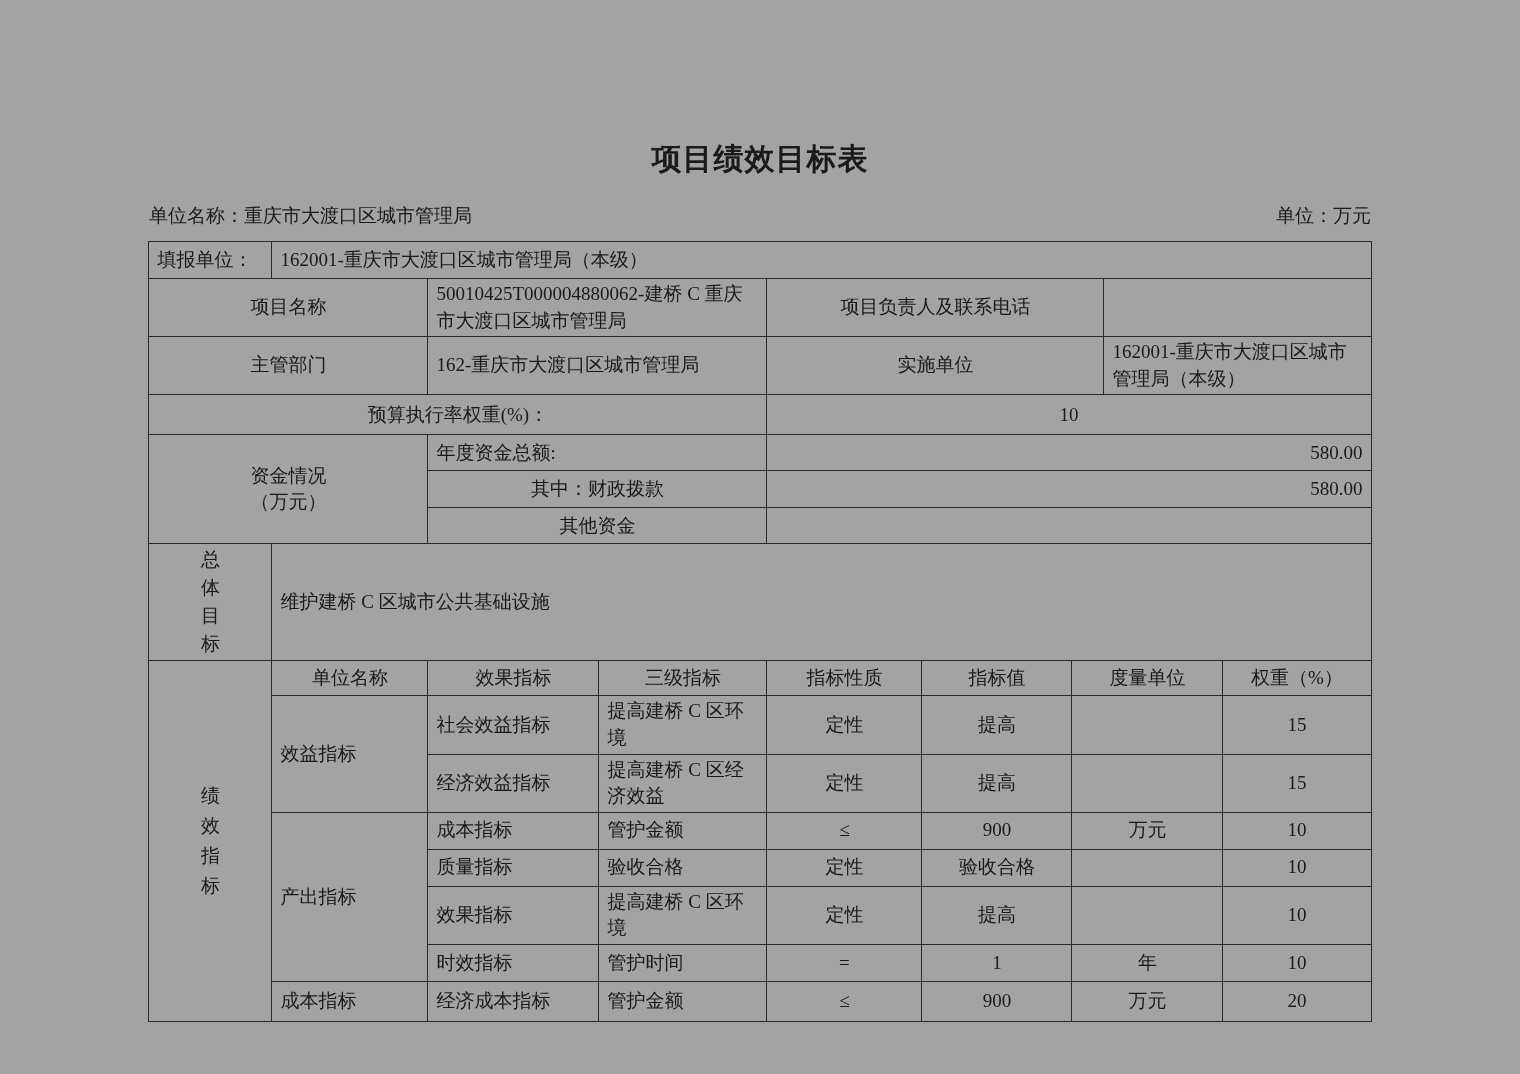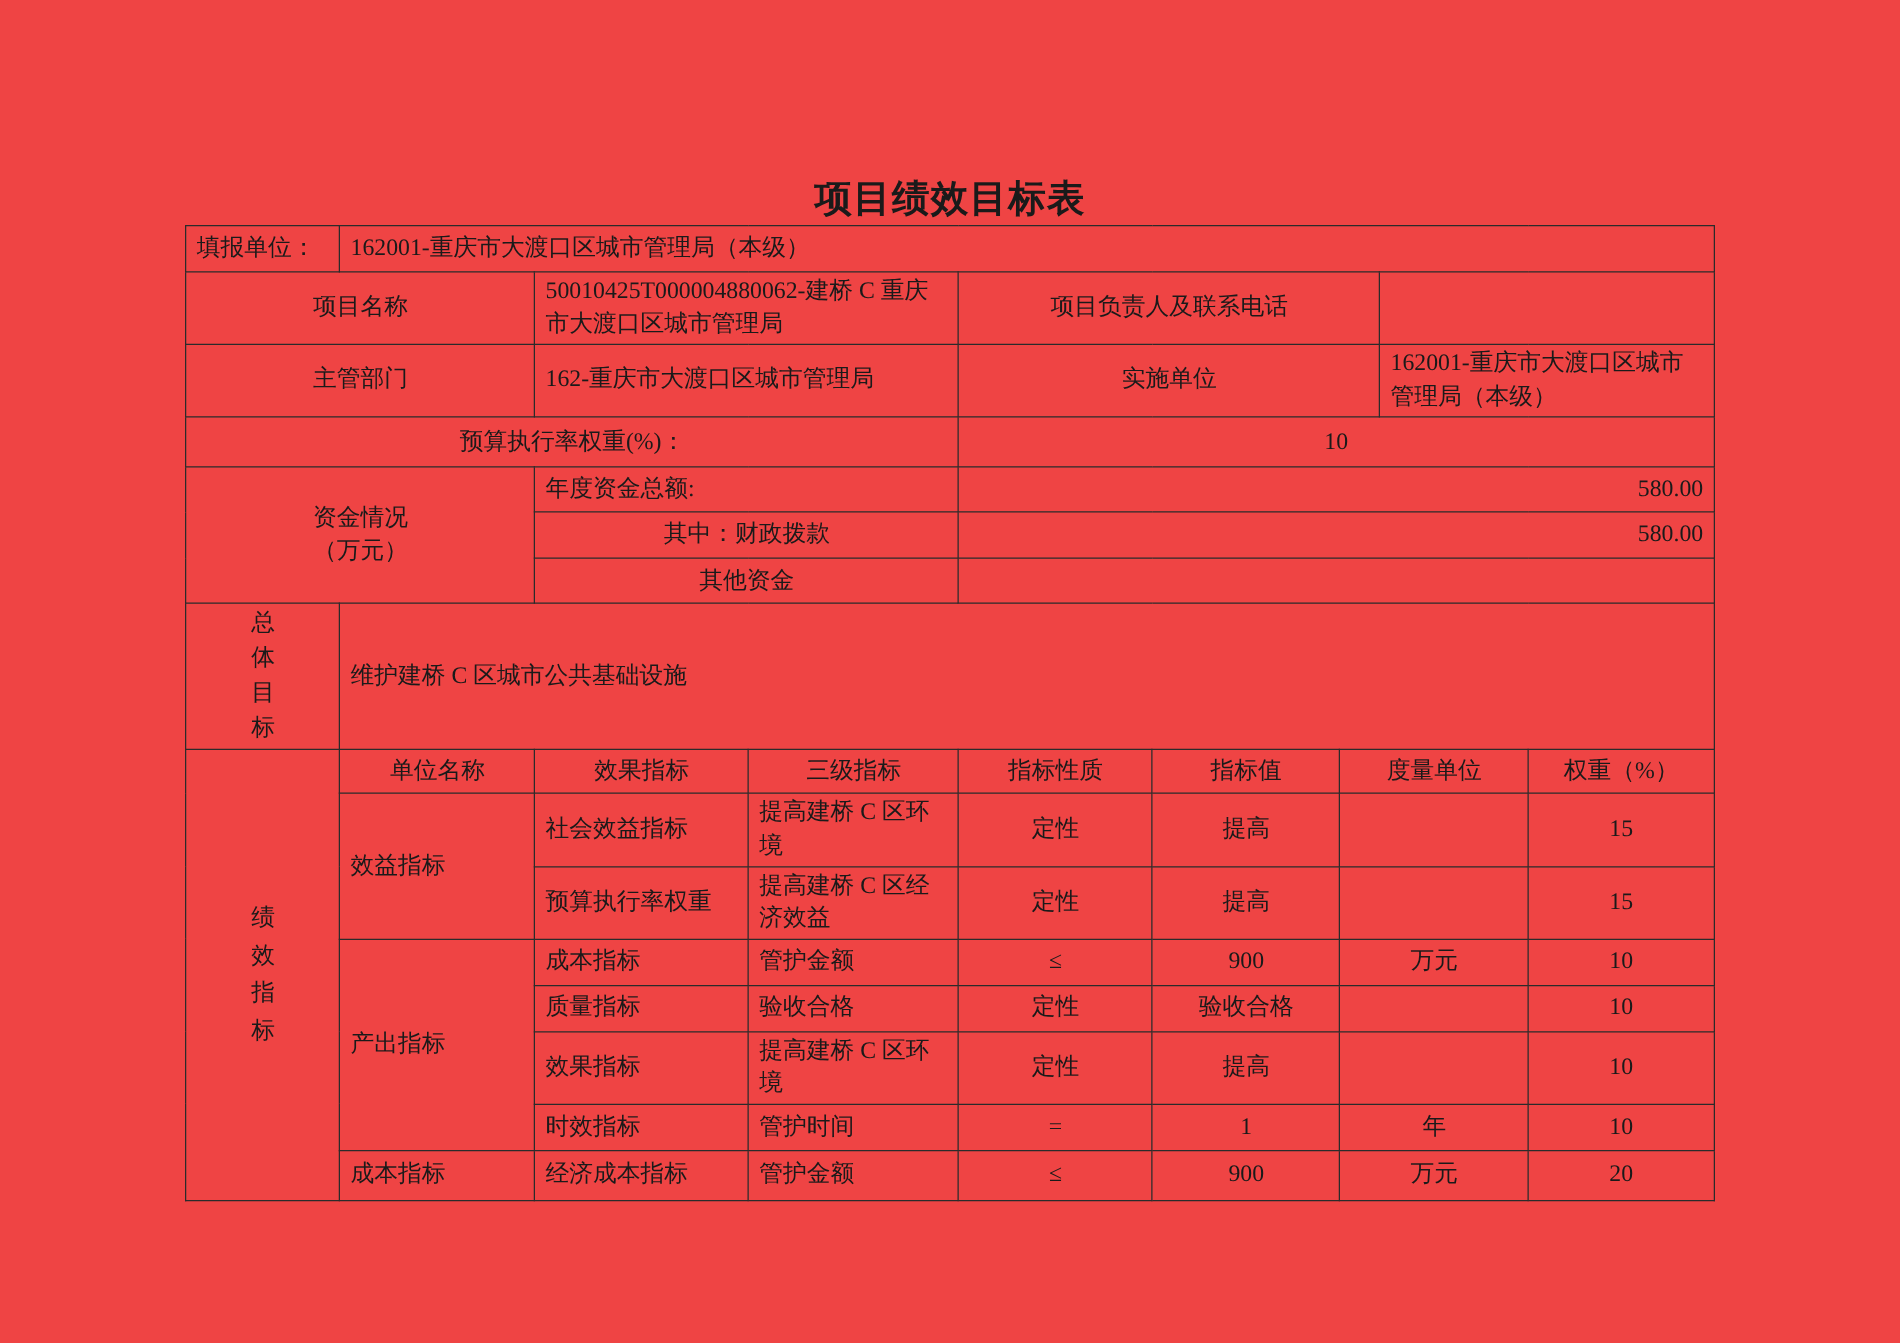--- a/index.html
+++ b/index.html
@@ -1,21 +1,21 @@
 <!DOCTYPE html>
 <html><head>
 <meta charset="utf-8">
 <style>
   html,body{margin:0;padding:0;background:#ffffff;}
   body{
     width:1520px;height:1074px;overflow:hidden;
     font-family:"Liberation Serif","DejaVu Serif",serif;
     color:#1a1a1a;
   }
-  .page{position:relative;width:1520px;height:1074px;background:#ef4444;}
+  .page{position:relative;width:1520px;height:1074px;background:#a3a3a3;}
   .doc-title{
     padding-top:139px;
     text-align:center;
     font-size:30px;
     font-weight:bold;
     letter-spacing:1px;
   }
   .meta-row{
     width:1222px;
     margin:23px auto 12px auto;
@@ -49,20 +49,24 @@
   tr.h35{height:35px;} tr.h36{height:36px;} tr.h37{height:37px;}
   tr.h40{height:40px;} tr.h55{height:55px;} tr.h117{height:117px;}
 </style>
 </head>
 <body>
 
 <div class="page">
 
   <div class="doc-title">项目绩效目标表</div>
 
+  <div class="meta-row">
+    <span>单位名称：重庆市大渡口区城市管理局</span>
+    <span>单位：万元</span>
+  </div>
 
   <table class="main">
     <colgroup>
       <col style="width:123px">
         <col style="width:156px">
         <col style="width:171px">
       <col style="width:168px">
         <col style="width:155px">
         <col style="width:150px">
       <col style="width:32px">
@@ -136,21 +140,21 @@
       <td class="l" rowspan="2">效益指标</td>
       <td class="l">社会效益指标</td>
       <td class="l">提高建桥 C 区环境</td>
       <td class="c">定性</td>
       <td class="c">提高</td>
       <td class="c" colspan="2"></td>
       <td class="c">15</td>
     </tr>
 
     <tr class="h55">
-      <td class="l">预算执行率权重</td>
+      <td class="l">经济效益指标</td>
       <td class="l">提高建桥 C 区经济效益</td>
       <td class="c">定性</td>
       <td class="c">提高</td>
       <td class="c" colspan="2"></td>
       <td class="c">15</td>
     </tr>
 
     <tr class="h37">
       <td class="l" rowspan="4">产出指标</td>
       <td class="l">成本指标</td>

